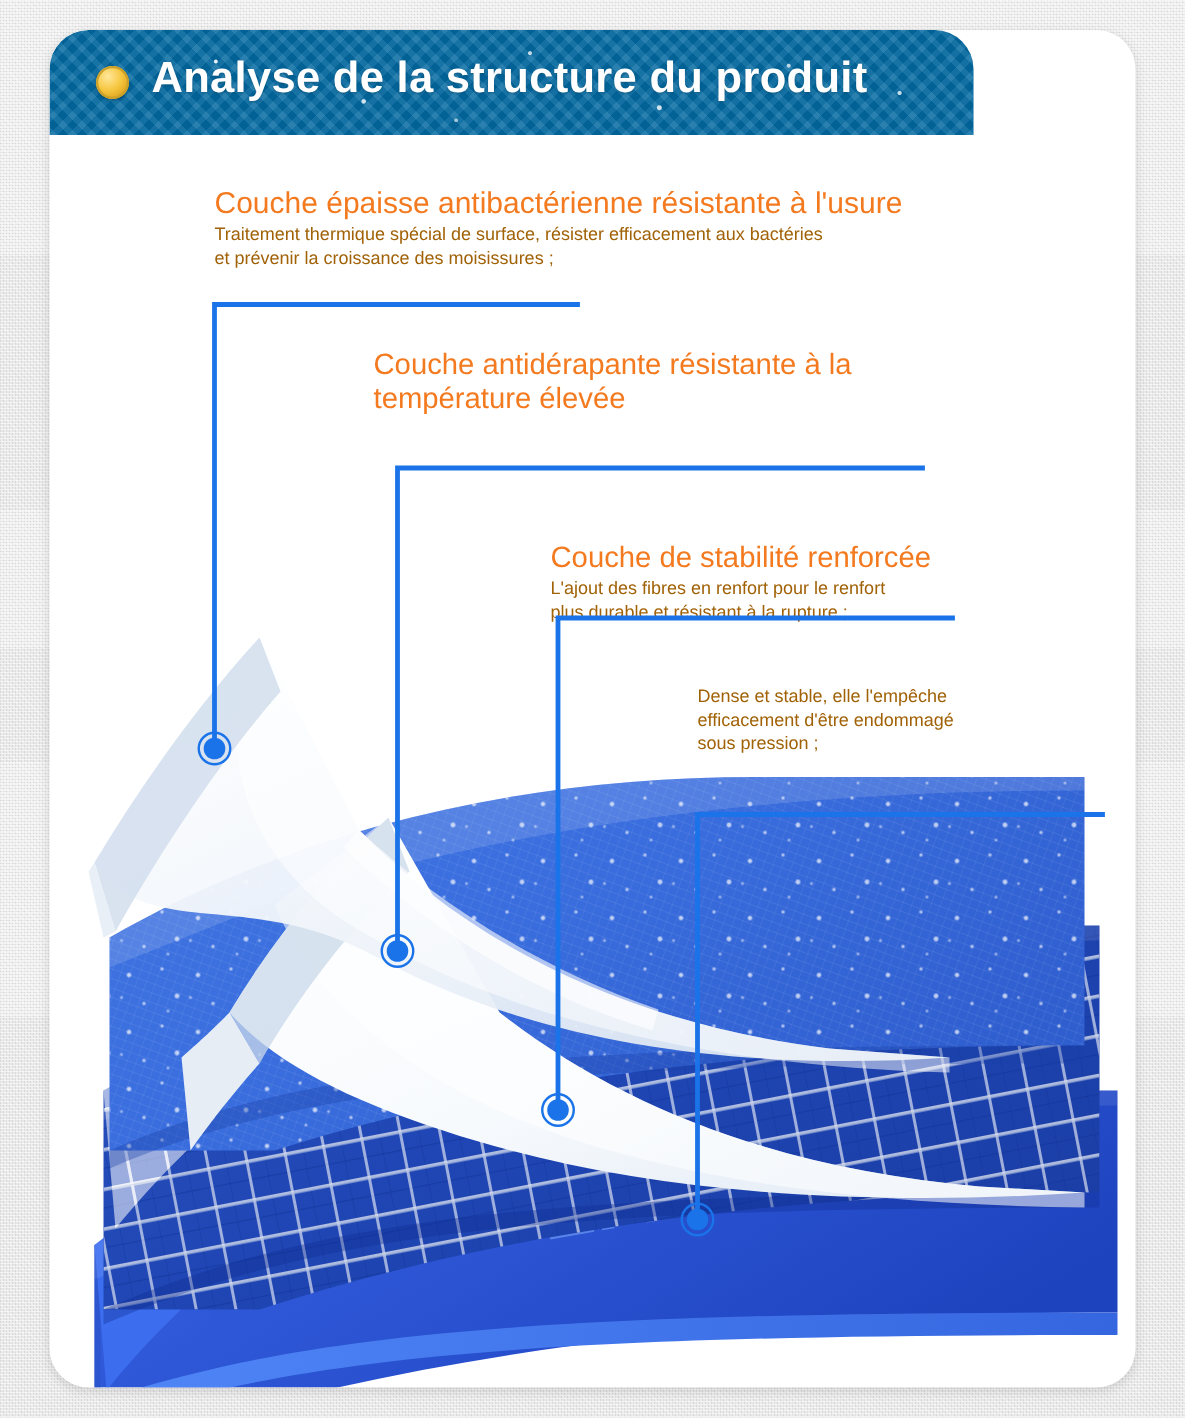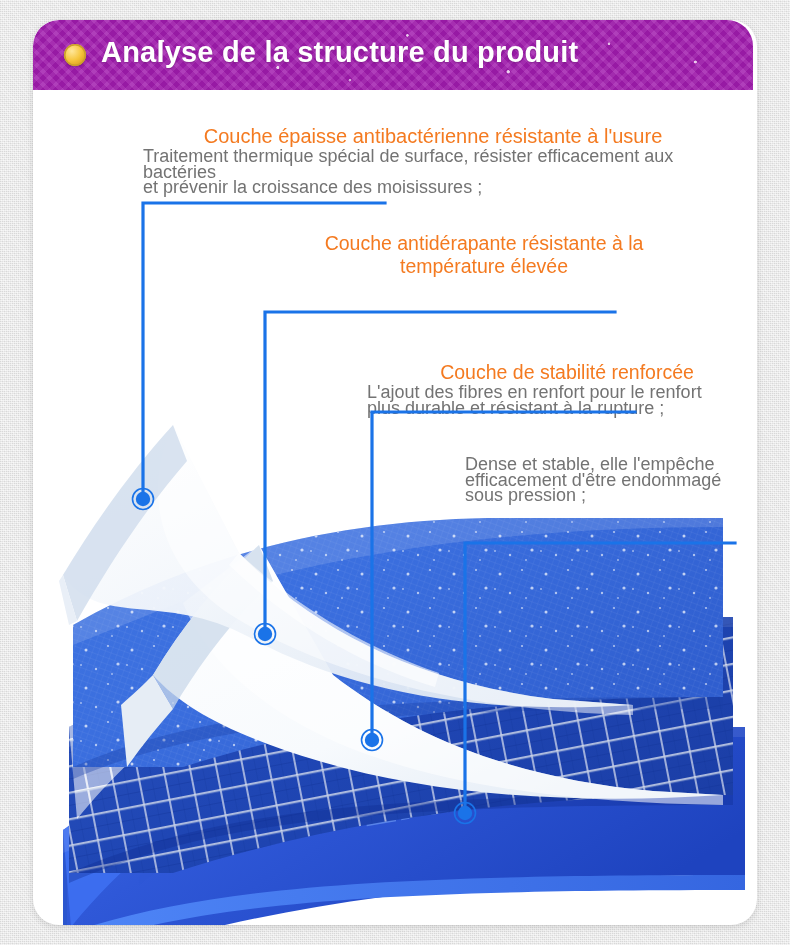--- a/index.html
+++ b/index.html
@@ -23,22 +23,22 @@
   }
   
   #card{
     position:absolute;left:33px;top:20px;width:724px;height:905px;
     background:#ffffff;border-radius:26px;
     box-shadow:0 2px 7px rgba(0,0,0,.12);
     overflow:hidden;z-index:1;
   }
   
   #header{
-    position:absolute;left:0;top:0;width:720px;height:70px;
-    background:#a21caf;
+    position:absolute;left:0;top:0;width:616px;height:70px;
+    background:#0369a1;
     border-radius:26px 26px 0 0;
     overflow:hidden;
   }
   #header .tex{
     position:absolute;inset:0;
     background-image:
       repeating-linear-gradient(45deg, rgba(255,255,255,.10) 0 4px, rgba(0,0,0,.04) 4px 9px),
       repeating-linear-gradient(-45deg, rgba(255,255,255,.09) 0 4px, rgba(0,0,0,.035) 4px 9px);
     opacity:.85;
   }
@@ -61,24 +61,24 @@
   #title{
     position:absolute;left:68px;top:16px;
     font-size:29px;font-weight:bold;color:#ffffff;letter-spacing:.2px;
     text-shadow:0 1px 2px rgba(0,0,0,.18);
     white-space:nowrap;
   }
   
   .blk{position:absolute;}
   .bhead{
     color:#f47a20;font-size:19.5px;line-height:23px;font-weight:normal;
-    margin:0 0 1px 0;white-space:pre-line;text-align:center;
+    margin:0 0 1px 0;white-space:pre-line;
   }
   .bbody{
-    color:#737373;font-size:18px;line-height:15.5px;margin:0;white-space:pre-line;
+    color:#a16207;font-size:12px;line-height:15.5px;margin:0;white-space:pre-line;
   }
   #blk1{left:110px;top:105px;width:580px;}
   #blk2{left:216px;top:212px;width:470px;}
   #blk3{left:334px;top:341px;width:400px;}
   #blk4{left:432px;top:437px;width:300px;}
   #blk1 .bhead{font-size:20px;}
   
   #conn{position:absolute;left:0;top:0;width:724px;height:905px;z-index:6;pointer-events:none;}
   
   #illus{position:absolute;left:0;top:355px;width:724px;height:550px;z-index:4;}

